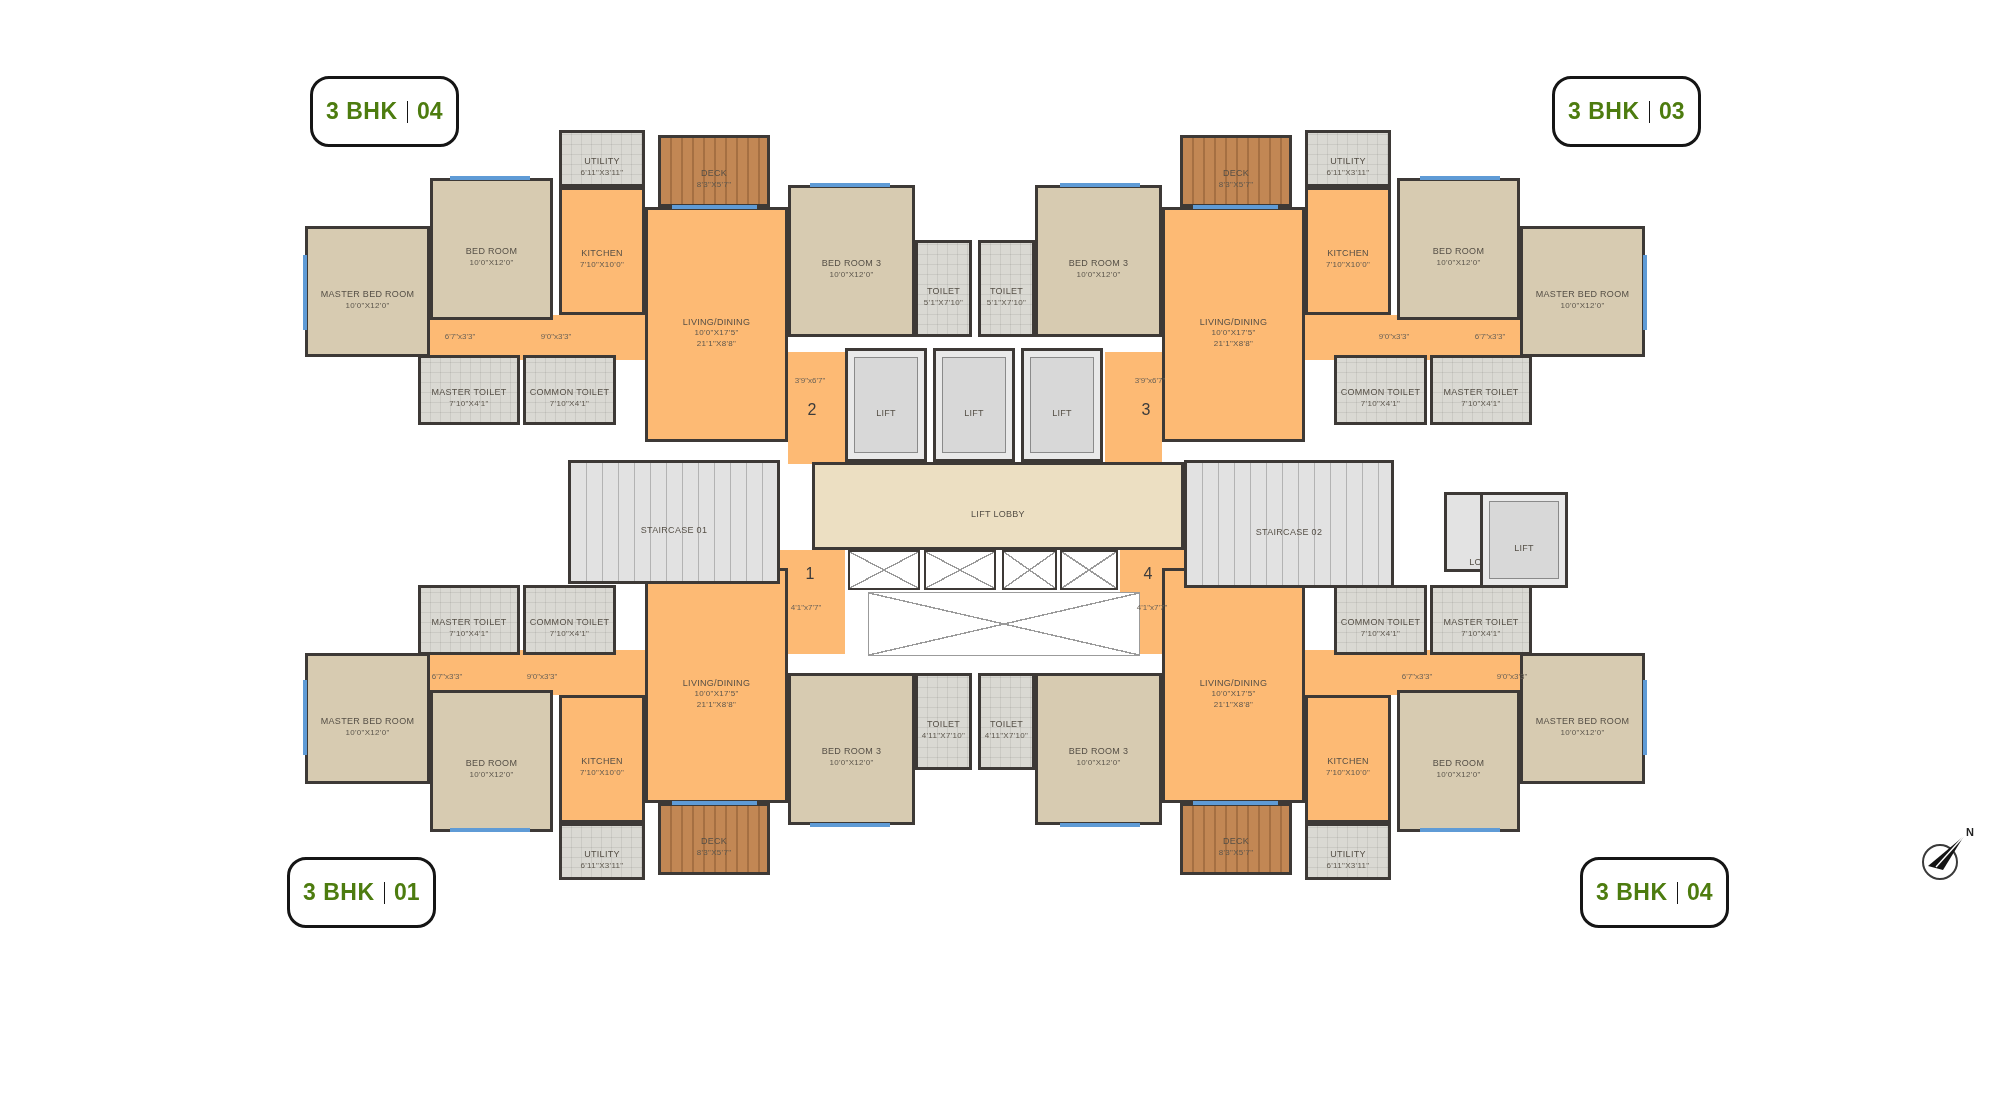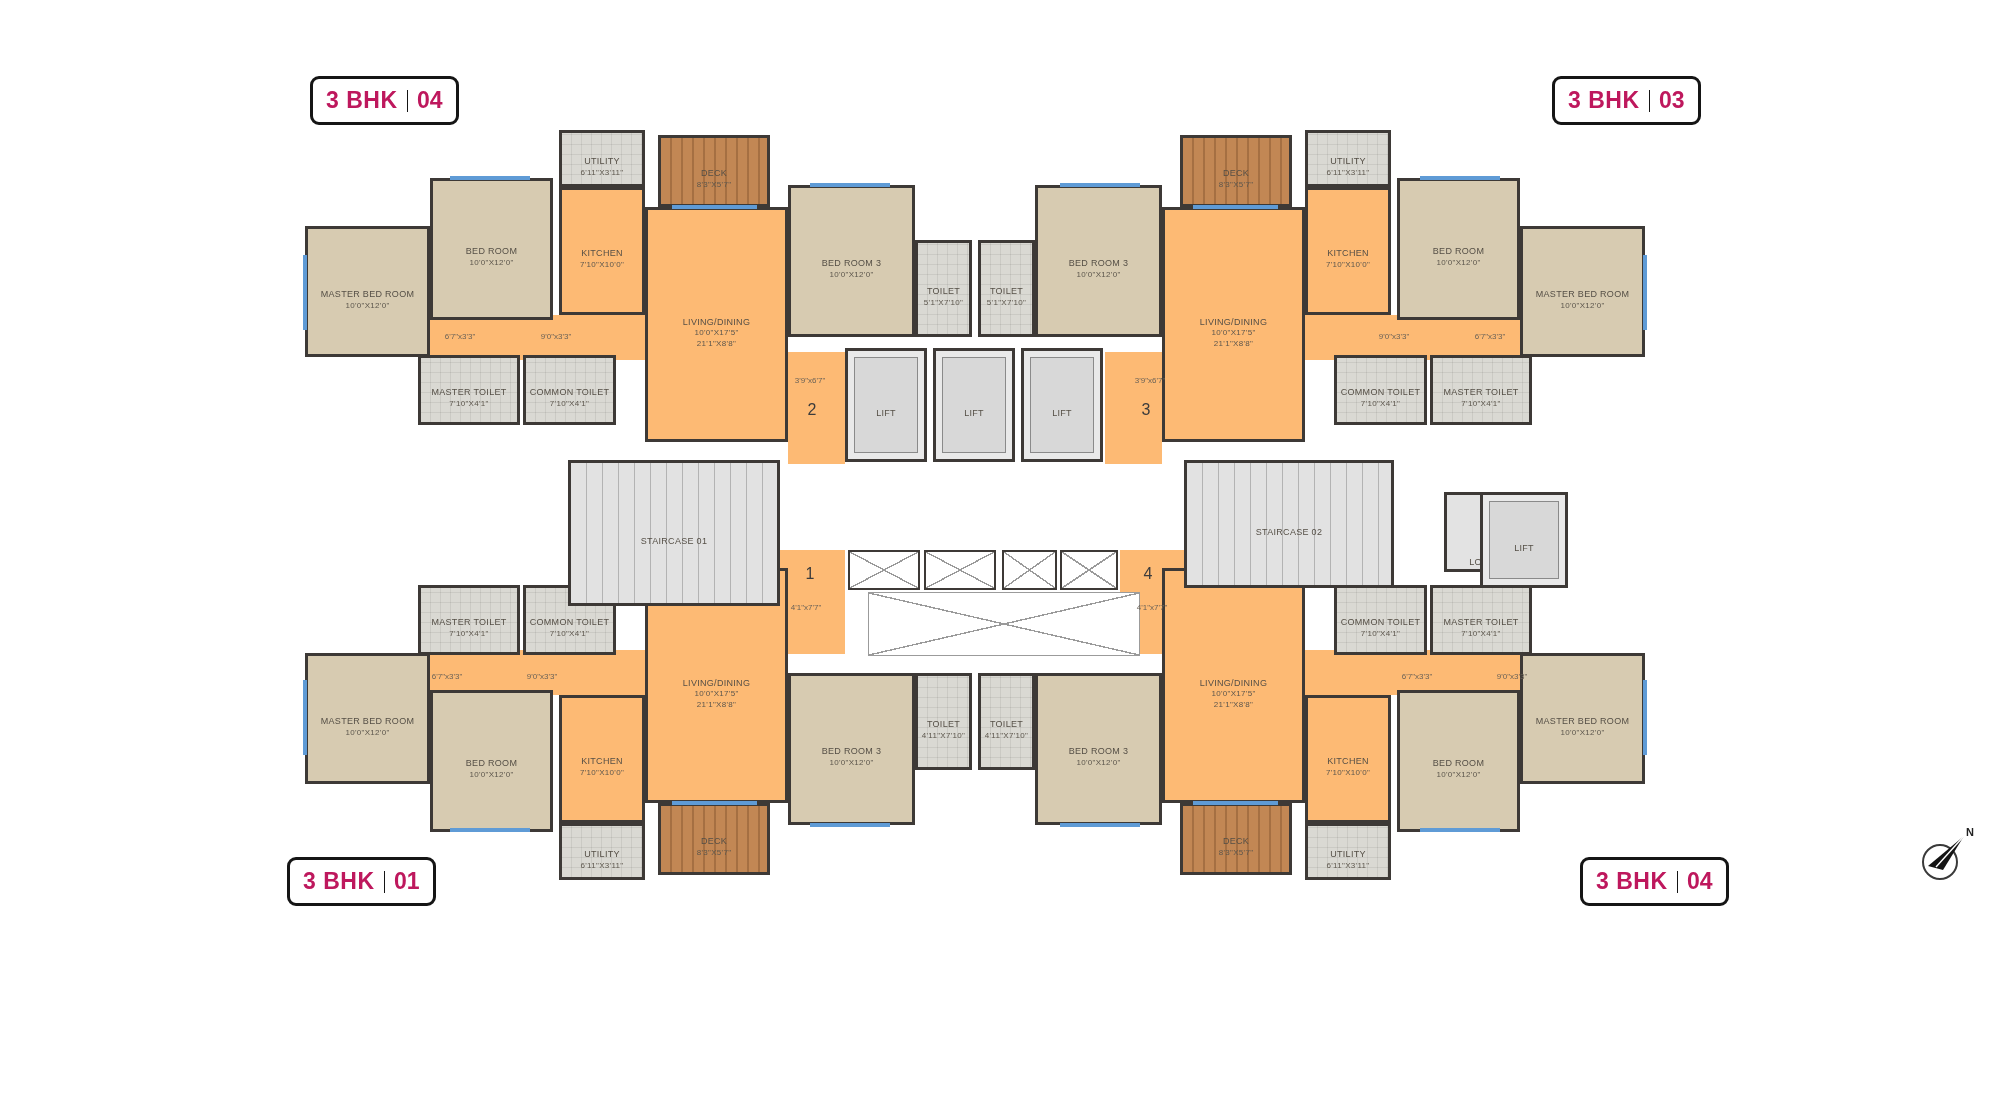--- a/index.html
+++ b/index.html
@@ -30,21 +30,21 @@
   .xbox{position:absolute;box-sizing:border-box;border:2.5px solid #3d3936;background-color:#fff;background-image:
      linear-gradient(to top right, transparent calc(50% - .7px), #9a9a9a calc(50% - .7px), #9a9a9a calc(50% + .7px), transparent calc(50% + .7px)),
      linear-gradient(to bottom right, transparent calc(50% - .7px), #9a9a9a calc(50% - .7px), #9a9a9a calc(50% + .7px), transparent calc(50% + .7px));}
   .xbox.light{border:1.5px solid #9b9b9b;}
 
   .annot{position:absolute;transform:translate(-50%,-50%);font-size:8px;color:#6a6257;white-space:nowrap;}
   .entry-num{position:absolute;transform:translate(-50%,-50%);font-size:16px;color:#3c3c3c;}
 
   
   .badge{position:absolute;display:flex;align-items:center;background:#fff;border:3px solid #151515;
-         border-radius:9px;padding:8px 13px;color:#be185d;}
+         border-radius:19px;padding:19px 13px;color:#4d7c0f;}
   .badge-bhk{font-size:23px;font-weight:700;letter-spacing:.5px;}
   .badge-sep{width:1.5px;height:22px;background:#151515;margin:0 9px;}
   .badge-num{font-size:23px;font-weight:700;}
   .badge-02{left:310px;top:76px;}
   .badge-03{left:1552px;top:76px;}
   .badge-01{left:287px;top:857px;}
   .badge-04{left:1580px;top:857px;}
 
   .title{position:absolute;left:54px;top:918px;font-size:35px;color:#1d1d1d;letter-spacing:1.5px;font-weight:400;}
 
@@ -332,36 +332,41 @@
         <span class="rname">MASTER TOILET</span>
         <span class="rdim">7'10"X4'1"</span>
       </div>
     </div>
     <div class="room floor-tile" style="left: 1334px; top: 585px; width: 93px; height: 70px;">
       <div class="room-label">
         <span class="rname">COMMON TOILET</span>
         <span class="rdim">7'10"X4'1"</span>
       </div>
     </div>
+    <div class="room floor-lobby" style="left: 812px; top: 462px; width: 372px; height: 88px;">
+      <div class="room-label">
+        <span class="rname">LIFT LOBBY</span>
+      </div>
+    </div>
     <div class="room floor-lift" style="left: 845px; top: 348px; width: 82px; height: 114px;">
       <div class="room-label">
         <span class="rname">LIFT</span>
       </div>
     </div>
     <div class="room floor-lift" style="left: 933px; top: 348px; width: 82px; height: 114px;">
       <div class="room-label">
         <span class="rname">LIFT</span>
       </div>
     </div>
     <div class="room floor-lift" style="left: 1021px; top: 348px; width: 82px; height: 114px;">
       <div class="room-label">
         <span class="rname">LIFT</span>
       </div>
     </div>
-    <div class="room floor-stairs" style="left: 568px; top: 460px; width: 212px; height: 146px;">
+    <div class="room floor-stairs" style="left: 568px; top: 460px; width: 212px; height: 124px;">
       <div class="room-label">
         <span class="rname">STAIRCASE 01</span>
       </div>
     </div>
     <div class="room floor-stairs" style="left: 1184px; top: 460px; width: 210px; height: 128px;">
       <div class="room-label">
         <span class="rname">STAIRCASE 02</span>
       </div>
     </div>
     <div class="room floor-gray" style="left: 1444px; top: 492px; width: 82px; height: 80px; align-items: flex-end;">

